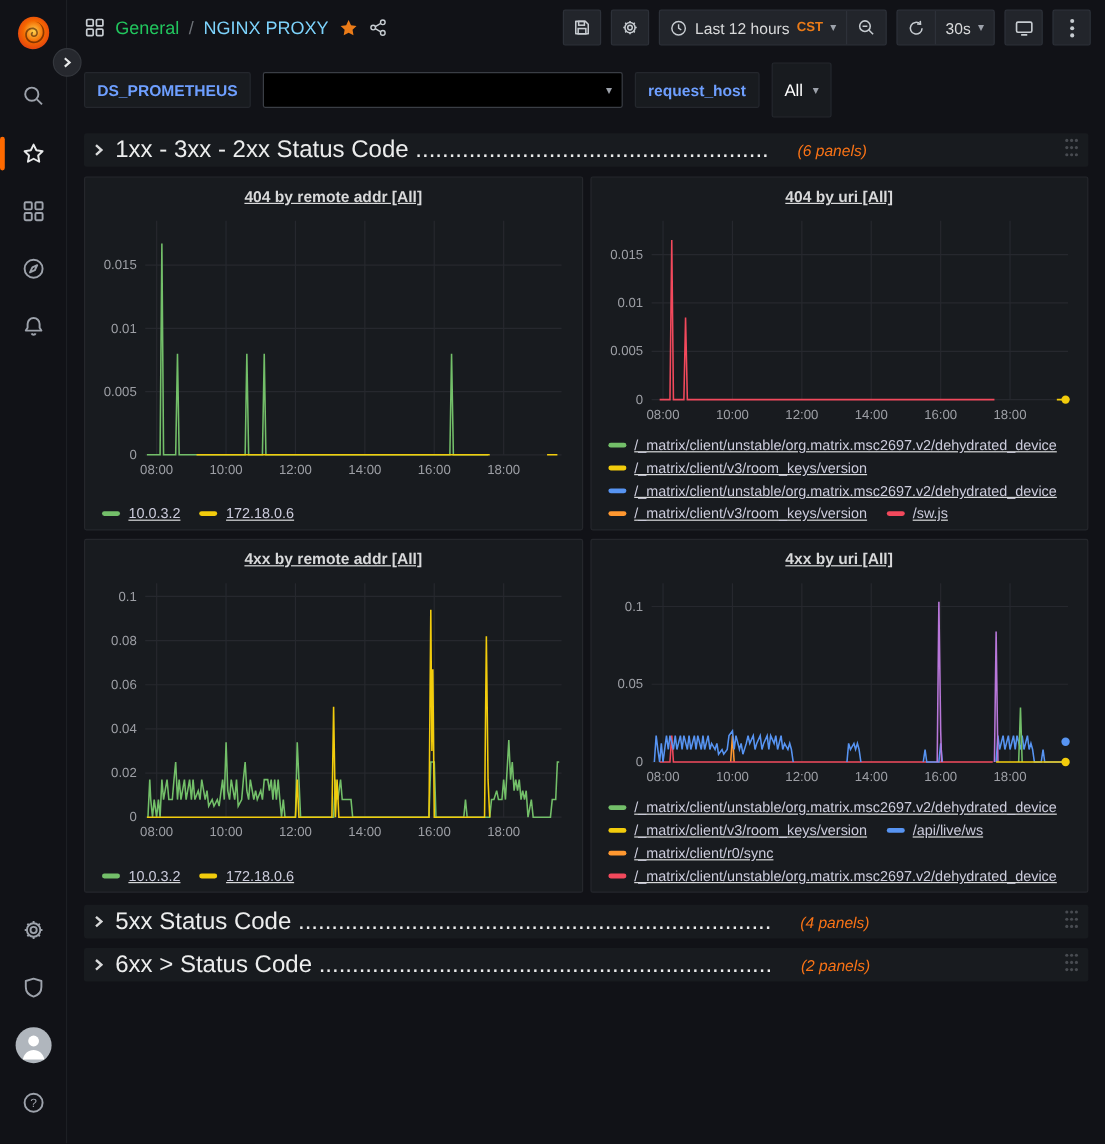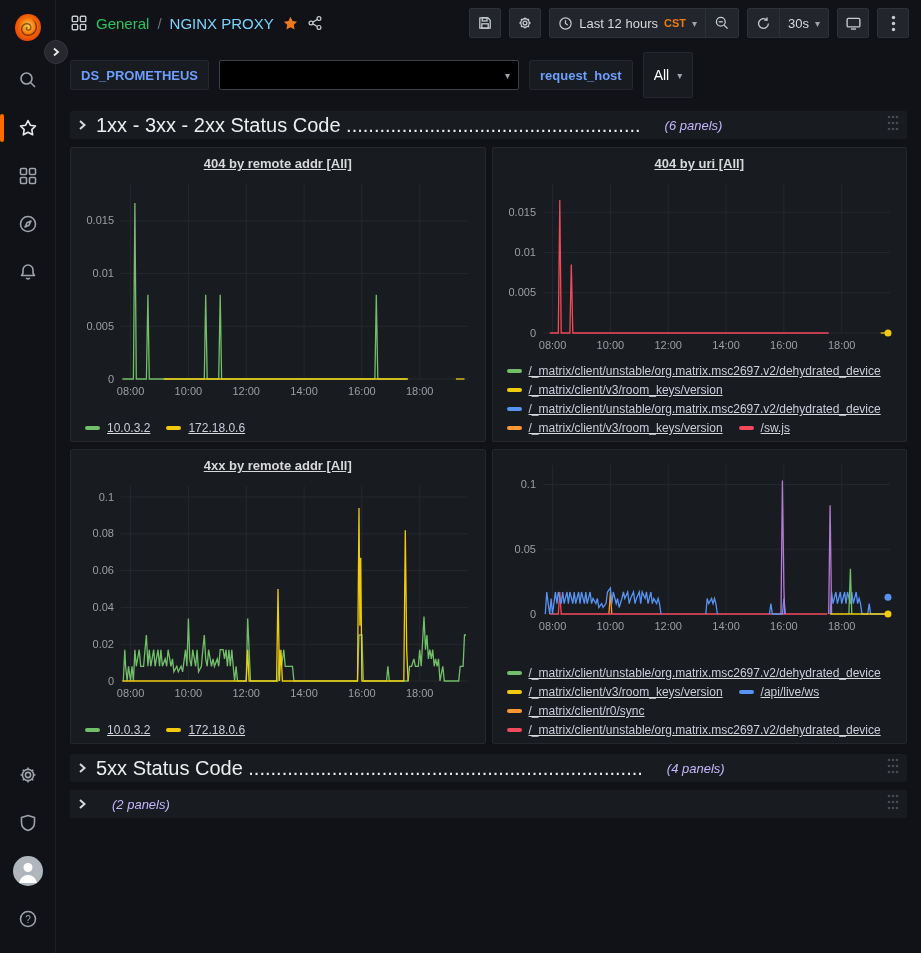--- a/index.html
+++ b/index.html
@@ -55,21 +55,21 @@
   .varselect .blackout { flex:1; height:18px; background:#000; }
   .varselect-small { height:46px; display:flex; align-items:center; gap:8px; background:#181b1f;
     border:1px solid #24272d; border-radius:2px; padding:0 10px; color:#ffffff; font-size:14px; cursor:pointer; }
 
   
   .dashboard { flex:1; padding:3px 14px 0; overflow:hidden; }
   .rowbar { height:28px; display:flex; align-items:center; gap:8px; padding:0 8px 0 6px;
     background:#181b1f; border-radius:2px; margin-bottom:8px; cursor:pointer; }
   .rowbar.expanded { background:transparent; margin-top:6px; }
   .row-title { font-size:20px; font-weight:normal; color:#eceded; white-space:nowrap; overflow:hidden; }
-  .row-note { font-size:13px; font-style:italic; color:#c4b5fd; margin-left:16px; white-space:nowrap; }
+  .row-note { font-size:13px; font-style:italic; color:#f97316; margin-left:16px; white-space:nowrap; }
   .row-handle { margin-left:auto; opacity:.8; cursor:grab; }
   .chev { display:flex; align-items:center; }
   .chev svg { stroke:#d8d9da; stroke-width:2; fill:none; }
 
   .panels-grid { display:grid; grid-template-columns:1fr 1fr; gap:7px 6px; margin:2px 0 10px; }
   .panel { height:295px; background:#181b1f; border:1px solid #25272c; border-radius:2px;
     display:flex; flex-direction:column; padding:6px 8px 6px; overflow:hidden;text-decoration:underline; }
   .panel-title { text-align:center; font-size:13px; font-weight:bold; color:#d8d9da;
     padding:2px 0 4px; cursor:pointer; }
   .legend { display:flex; flex-wrap:wrap; column-gap:16px; row-gap:5px; padding:4px 2px 0 6px;
@@ -416,20 +416,21 @@
                 <span class="legend-swatch" style="background: rgb(115, 191, 105);"></span>
                 <span>10.0.3.2</span>
               </span>
               <span class="legend-item">
                 <span class="legend-swatch" style="background: rgb(242, 204, 12);"></span>
                 <span>172.18.0.6</span>
               </span>
             </div>
           </div>
           <div class="panel">
+            <div class="panel-title">4xx by uri [All]</div>
             <svg width="397" height="180">
               <line x1="51.542500000000004" y1="9" x2="51.542500000000004" y2="158" stroke="#26282e" stroke-width="1"></line>
               <text x="51.542500000000004" y="174" fill="#9d9fa5" font-size="11" text-anchor="middle" font-family="Liberation Sans, sans-serif">08:00</text>
               <line x1="109.37583333333333" y1="9" x2="109.37583333333333" y2="158" stroke="#26282e" stroke-width="1"></line>
               <text x="109.37583333333333" y="174" fill="#9d9fa5" font-size="11" text-anchor="middle" font-family="Liberation Sans, sans-serif">10:00</text>
               <line x1="167.20916666666665" y1="9" x2="167.20916666666665" y2="158" stroke="#26282e" stroke-width="1"></line>
               <text x="167.20916666666665" y="174" fill="#9d9fa5" font-size="11" text-anchor="middle" font-family="Liberation Sans, sans-serif">12:00</text>
               <line x1="225.0425" y1="9" x2="225.0425" y2="158" stroke="#26282e" stroke-width="1"></line>
               <text x="225.0425" y="174" fill="#9d9fa5" font-size="11" text-anchor="middle" font-family="Liberation Sans, sans-serif">14:00</text>
               <line x1="282.8758333333333" y1="9" x2="282.8758333333333" y2="158" stroke="#26282e" stroke-width="1"></line>
@@ -504,20 +505,21 @@
           </svg>
         </span>
       </div>
 
       <div class="rowbar">
         <span class="chev">
           <svg width="12" height="12" viewBox="0 0 12 12">
               <polyline points="4,2 8.5,6 4,10"></polyline>
             </svg>
         </span>
+        <span class="row-title">6xx &gt; Status Code ....................................................................</span>
         <span class="row-note">(2 panels)</span>
         <span class="row-handle">
           <svg width="12" height="16" viewBox="0 0 12 16">
             <g fill="#55585e">
                 <circle cx="2" cy="2" r="1.3"></circle>
                 <circle cx="6" cy="2" r="1.3"></circle>
                 <circle cx="10" cy="2" r="1.3"></circle>
             <circle cx="2" cy="8" r="1.3"></circle>
                 <circle cx="6" cy="8" r="1.3"></circle>
                 <circle cx="10" cy="8" r="1.3"></circle>

